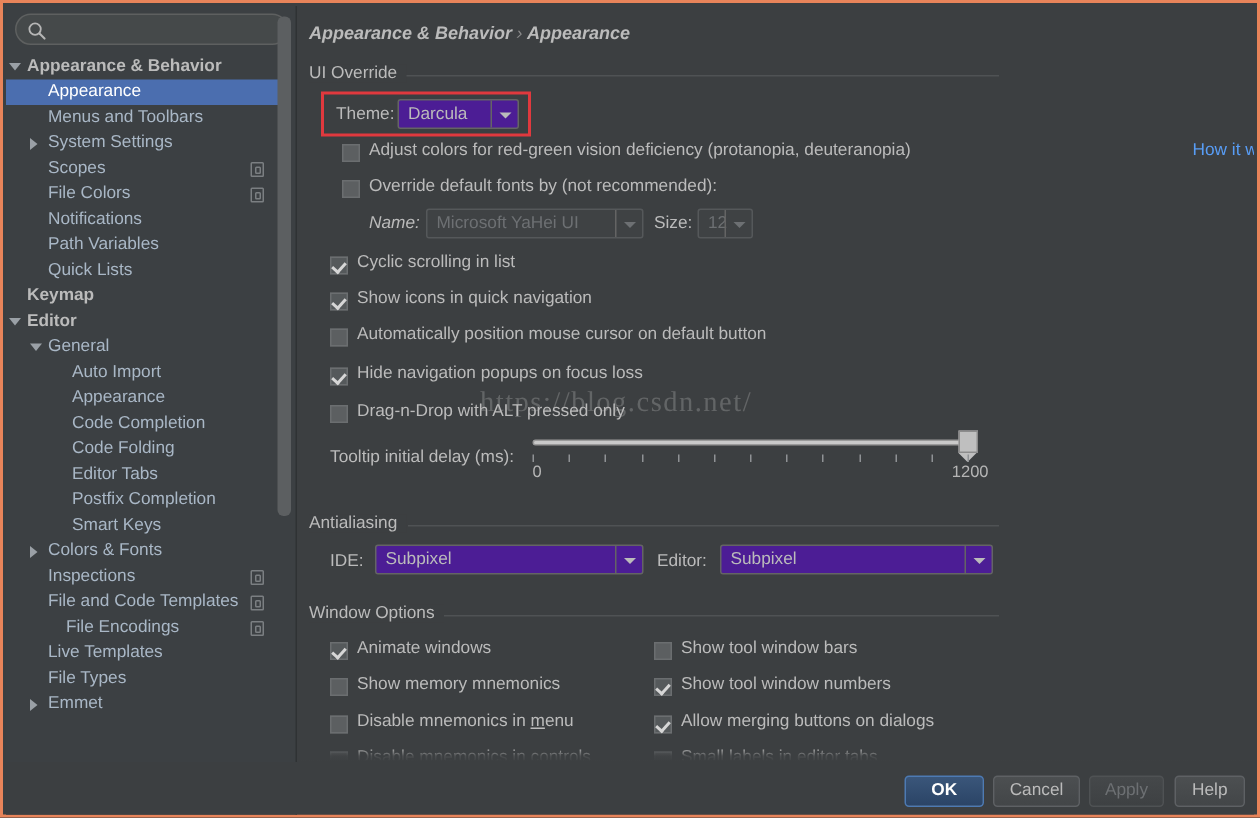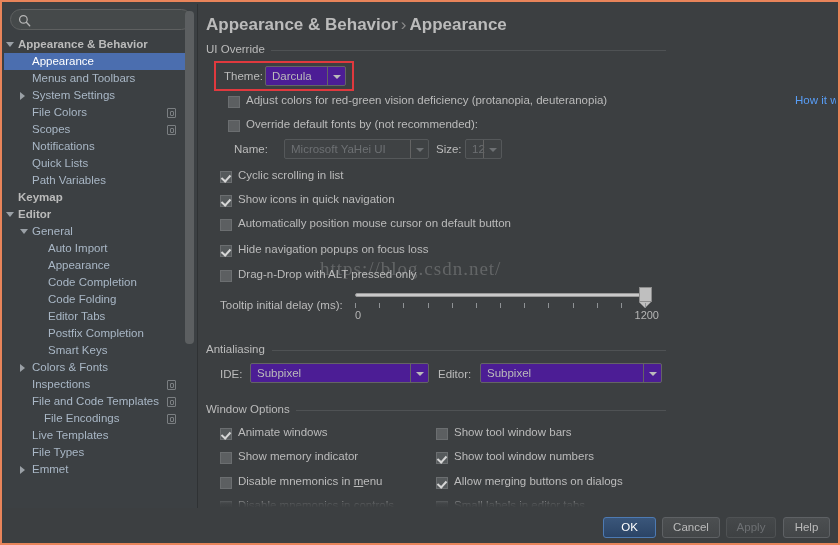--- a/index.html
+++ b/index.html
@@ -143,23 +143,24 @@
     left: 196px; top: 2px;
     right: 2px;
     height: 503px;
     background: #3c3f41;
     overflow: hidden;
   }
   #breadcrumb {
     position: absolute;
     left: 8px; top: 11px;
     font-weight: bold;
-    font-size: 17px;
+    font-size: 12px;
     color: #bbbbbb;
     white-space: nowrap;
+    font-style: italic;
   }
   #breadcrumb .sep {
     color: #8b8b8b;
     font-weight: normal;
     padding: 0 3px;
   }
 
   .group {
     position: absolute;
   }
@@ -357,21 +358,21 @@
     text-align: center;
     line-height: 19px;
     padding: 0;
   }
   .btn.primary {
     background: linear-gradient(to bottom, #36506f, #2d4straw);
     background: linear-gradient(to bottom, #3a567a, #2e4karma);
     background: linear-gradient(to bottom, #3a567a, #2b4466);
     border: 1px solid #4d7ab3;
     color: #ffffff;
-    font-weight: normal;
+    font-weight: bold;
   }
   .btn.disabled {
     color: #6d7073;
     background: linear-gradient(to bottom, #45484a, #3e4143);
     border-color: #4f5254;
   }
 
   
   #watermark {
     position: absolute;
@@ -409,35 +410,35 @@
           <span class="tree-label" style="left: 28px;">Appearance</span>
         </div>
         <div class="tree-row">
           <span class="tree-label" style="left: 28px;">Menus and Toolbars</span>
         </div>
         <div class="tree-row">
           <span class="arrow closed" style="left: 16px;"></span>
           <span class="tree-label" style="left: 28px;">System Settings</span>
         </div>
         <div class="tree-row">
+          <span class="tree-label" style="left: 28px;">Scopes</span>
+          <span class="copy-icon"></span>
+        </div>
+        <div class="tree-row">
           <span class="tree-label" style="left: 28px;">File Colors</span>
           <span class="copy-icon"></span>
         </div>
         <div class="tree-row">
-          <span class="tree-label" style="left: 28px;">Scopes</span>
-          <span class="copy-icon"></span>
-        </div>
-        <div class="tree-row">
           <span class="tree-label" style="left: 28px;">Notifications</span>
         </div>
         <div class="tree-row">
+          <span class="tree-label" style="left: 28px;">Path Variables</span>
+        </div>
+        <div class="tree-row">
           <span class="tree-label" style="left: 28px;">Quick Lists</span>
-        </div>
-        <div class="tree-row">
-          <span class="tree-label" style="left: 28px;">Path Variables</span>
         </div>
         <div class="tree-row bold">
           <span class="tree-label" style="left: 14px;">Keymap</span>
         </div>
         <div class="tree-row bold">
           <span class="arrow open" style="left: 2px;"></span>
           <span class="tree-label" style="left: 14px;">Editor</span>
         </div>
         <div class="tree-row">
           <span class="arrow open" style="left: 16px;"></span>
@@ -522,21 +523,21 @@
       <span class="cbox"></span>
       <span class="cb-label">Adjust colors for red-green vision deficiency (protanopia, deuteranopia)</span>
     </div>
     <div class="link" style="left:597px; top:90px;">How it works</div>
 
     <div class="cb-row" style="left:30px; top:114px;">
       <span class="cbox"></span>
       <span class="cb-label">Override default fonts by (not recommended):</span>
     </div>
 
-    <div class="plain-label" style="left:36px; top:139px;">Name:</div>
+    <div class="plain-label" style="left:48px; top:139px;font-style:italic;">Name:</div>
     <div class="combo disabled" style="left:86px; top:135px; width:145px;">
       <span class="val">Microsoft YaHei UI</span>
       <span class="arrowbtn"></span>
     </div>
 
     <div class="plain-label" style="left:238px; top:139px;">Size:</div>
     <div class="combo disabled" style="left:267px; top:135px; width:37px;">
       <span class="val">12</span>
       <span class="arrowbtn"></span>
     </div>
@@ -609,21 +610,21 @@
       <div class="group-line" style="left:85px; width:375px;"></div>
     </div>
 
     <div id="wo-left">
         <div class="cb-row" style="left: 22px; top: 422px;">
           <span class="cbox checked"></span>
           <span class="cb-label">Animate windows</span>
         </div>
         <div class="cb-row" style="left: 22px; top: 446px;">
           <span class="cbox"></span>
-          <span class="cb-label">Show memory indicator</span>
+          <span class="cb-label">Show memory mnemonics</span>
         </div>
         <div class="cb-row" style="left: 22px; top: 471px;">
           <span class="cbox"></span>
           <span class="cb-label">Disable mnemonics in <u>m</u>enu</span>
         </div>
         <div class="cb-row" style="left: 22px; top: 495px; opacity: 0.9;">
           <span class="cbox"></span>
           <span class="cb-label">Disable mnemonics in controls</span>
         </div>
       </div>

